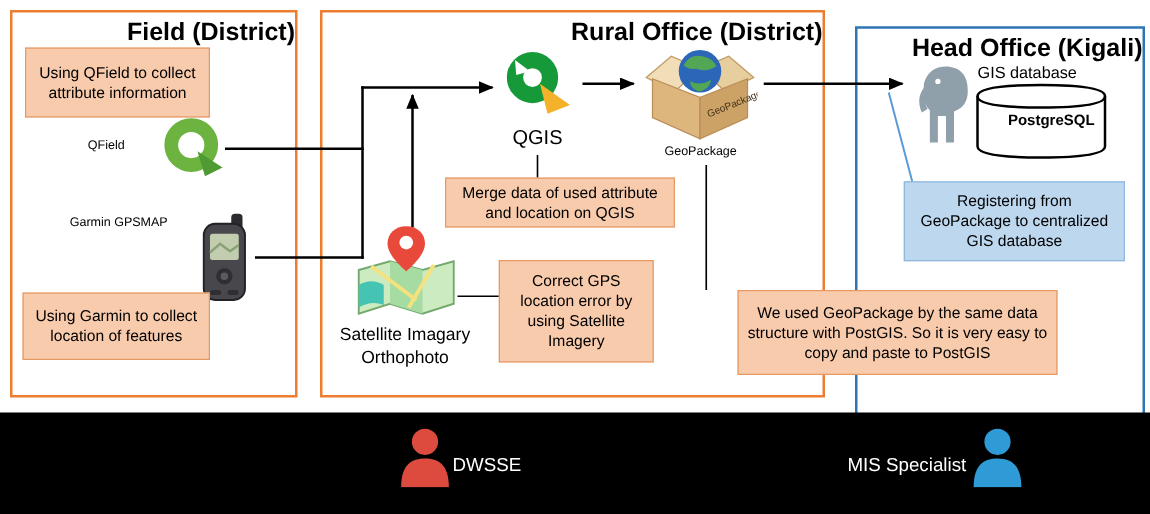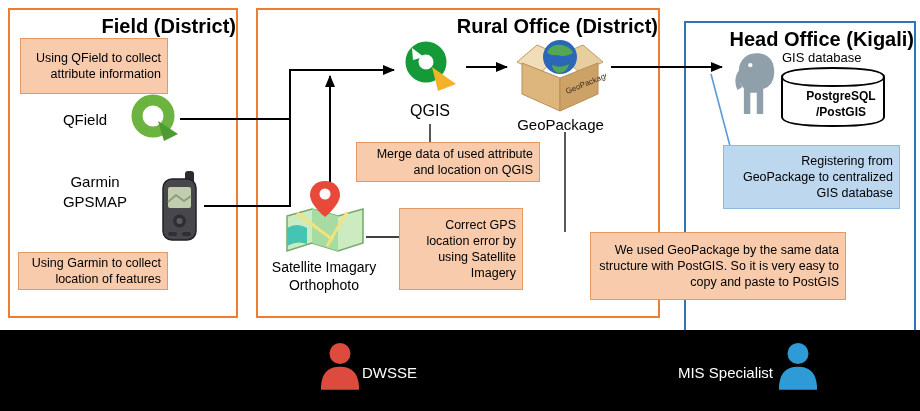--- a/index.html
+++ b/index.html
@@ -8,37 +8,37 @@
   #stage { position:relative; width:920px; height:411px; background:#fff; overflow:hidden; }
 
   .panel { position:absolute; background:#fff; }
   .panel.orange { border:2px solid #ED7D31; }
   .panel.blue   { border:2px solid #2E75B6; }
   .panel-title { position:absolute; top:5px; left:0; right:0; text-align:right;
                  font-weight:bold; font-size:20px; }
 
   .callout { position:absolute; background:#F8CBAD; border:1px solid #E59A66;
              display:flex; align-items:center; justify-content:center;
-             text-align:right; font-size:12.5px; line-height:1.28; padding:4px 6px; }
+             text-align:center; font-size:12.5px; line-height:1.28; padding:4px 6px; }
   .callout.bluec { background:#BDD7EE; border-color:#8FB8DC; }
 
-  .label { position:absolute; font-size:15px; line-height:1.3; }
+  .label { position:absolute; font-size:10px; line-height:1.3; }
   .icon  { position:absolute; }
   .icon svg { display:block; width:100%; height:100%; }
 
   #panel-field { left:8px;   top:8px; width:230px; height:310px; }
   #panel-rural { left:256px; top:8px; width:404px; height:310px; }
   #panel-head  { left:684px; top:21px; width:232px; height:315px; }
 
   #co-qfield   { left:20px;  top:38px;  width:148px; height:56px; }
   #ic-qfield   { left:131px; top:94px;  width:48px;  height:48px; }
   #lb-qfield   { left:40px;  top:110px; width:90px;  text-align:center; }
   #lb-garmin   { left:45px;  top:172px; width:100px; text-align:center; }
   #ic-garmin   { left:160px; top:170px; width:42px;  height:72px; }
-  #co-garmin   { left:18px;  top:252px; width:150px; height:38px; }
+  #co-garmin   { left:18px;  top:234px; width:150px; height:54px; }
 
   #ic-qgis     { left:400px; top:38px;  width:60px;  height:56px; }
   #lb-qgis     { left:398px; top:101px; width:64px;  text-align:center; font-size:16px; }
   #ic-gpkg     { left:514px; top:32px;  width:92px;  height:80px; }
   #lb-gpkg     { left:513px; top:115px; width:95px;  text-align:center; }
   #co-merge    { left:356px; top:142px; width:184px; height:40px; }
   #ic-sat      { left:285px; top:180px; width:80px;  height:78px; }
   #lb-sat      { left:263px; top:258px; width:122px; text-align:center; font-size:14px; }
   #co-gps      { left:399px; top:208px; width:124px; height:82px; }
   #co-gpkgnote { left:546px; top:232px; width:256px; height:68px;margin-left:44px; }
@@ -172,21 +172,20 @@
   </div>
   <div class="label" id="lb-gisdb">GIS database</div>
 
   <div id="cyl">
     <svg viewBox="0 0 106 62" preserveAspectRatio="none">
       <path d="M2 11 Q2 2 53 2 Q104 2 104 11 L104 51 Q104 60 53 60 Q2 60 2 51 Z" fill="#FFFFFF" stroke="#000000" stroke-width="2"></path>
       <path d="M2 11 Q2 20 53 20 Q104 20 104 11" fill="none" stroke="#000000" stroke-width="2"></path>
     </svg>
     <div id="cyl-text">
       <div>PostgreSQL</div>
-      <div>/PostGIS</div>
     </div>
   </div>
 
   <div class="callout bluec" id="co-register">Registering from GeoPackage to centralized GIS database</div>
 
   <div id="footer"></div>
 
   <div class="person" id="person-dwsse">
     <svg viewBox="0 0 44 50">
       <circle cx="22" cy="12" r="11" fill="currentColor"></circle>

